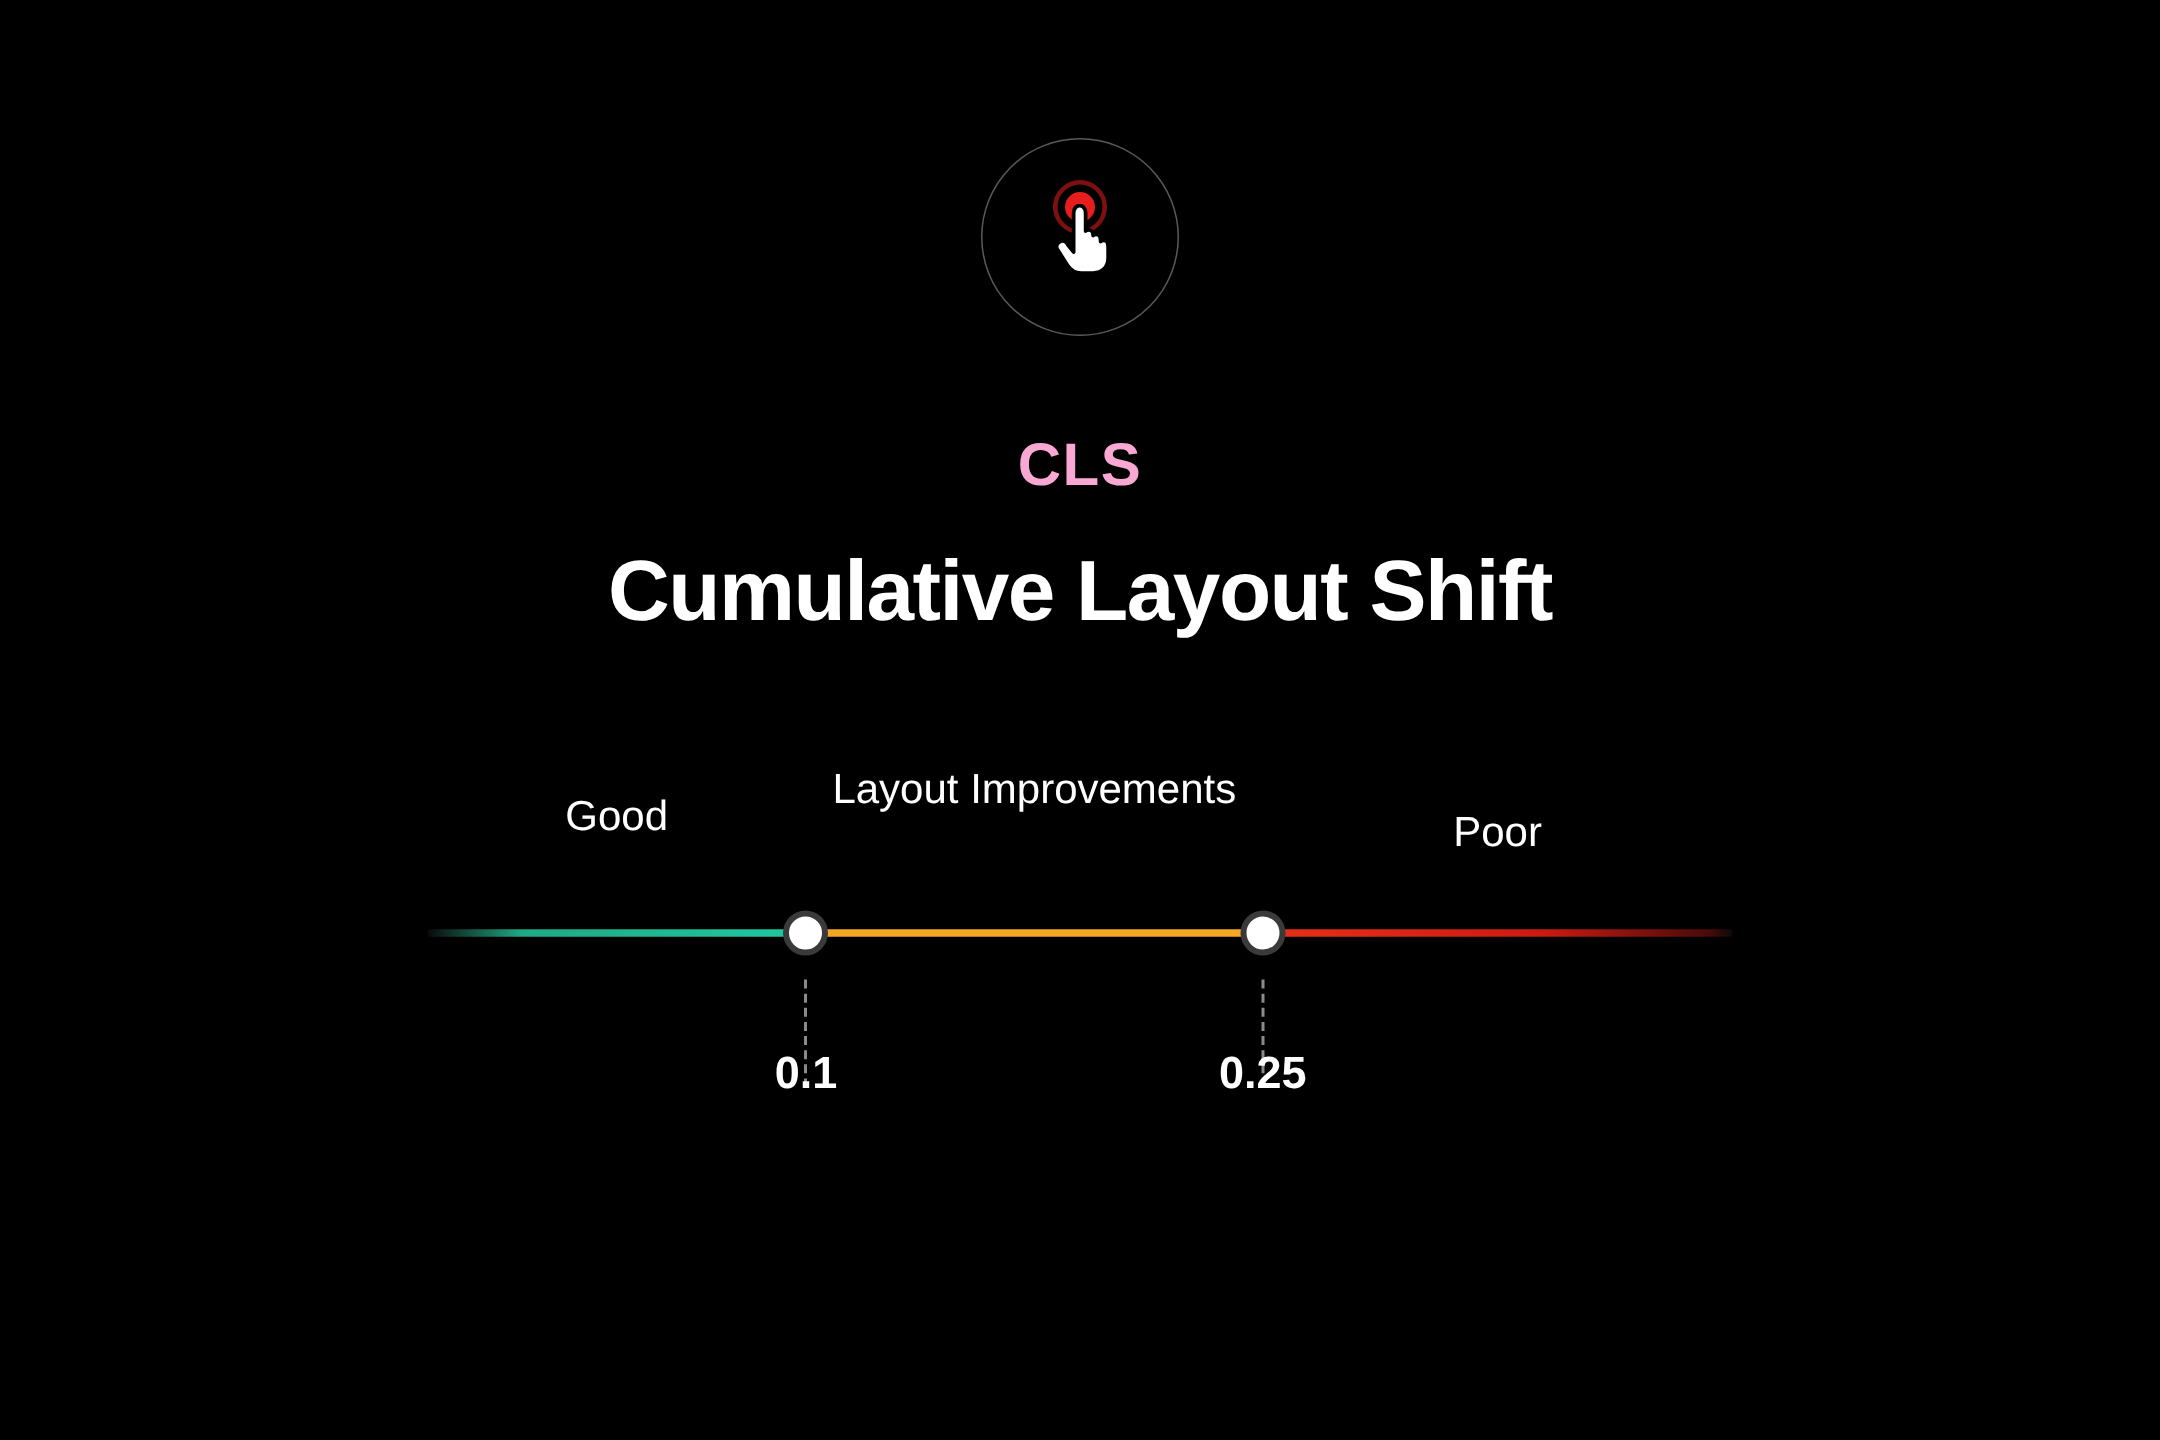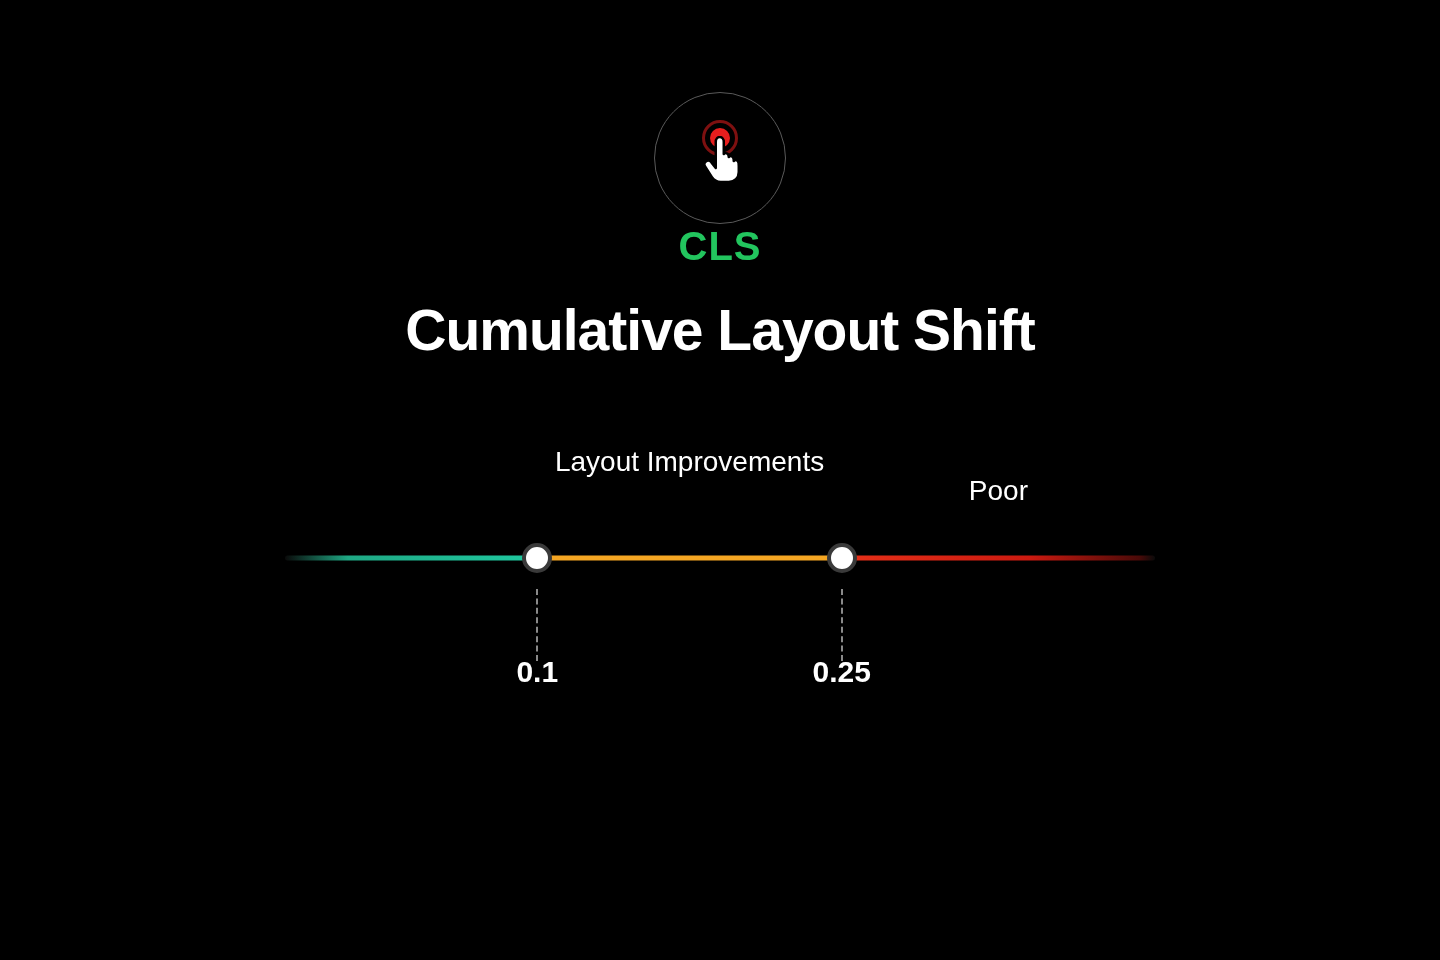--- a/index.html
+++ b/index.html
@@ -54,23 +54,24 @@
       top: -10px;
       border-color: rgba(230, 30, 30, 0.55);
     }
     .hand-svg {
       position: absolute;
       top: 6px;
       left: 50%;
       transform: translateX(-46%);
     }
     .abbrev {
+      margin-top: 64px;
       font-size: 40px;
       font-weight: 700;
-      color: #22c55e;
+      color: #f9a8d4;
       letter-spacing: 1px;
     }
     .title {
       margin-top: 28px;
       font-size: 57px;
       font-weight: 700;
       color: #ffffff;
       letter-spacing: -1px;
     }
     .scale-container {
@@ -161,21 +162,21 @@
     }
     .tick-1 {
       left: 29%;
     }
     .tick-2 {
       left: 64%;
     }
     .values-row {
       position: relative;
       height: 40px;
-      margin-top: 80px;
+      margin-top: 60px;
     }
     .value {
       position: absolute;
       transform: translateX(-50%);
       font-size: 30px;
       font-weight: 700;
       color: #ffffff;
     }
     .value-1 {
       left: 29%;
@@ -195,20 +196,21 @@
       <path d="M16 6 C16 3 18 1 20 1 C22 1 24 3 24 6 L24 18 C25 17 27 17 28 18 C29 19 29 20 29 21 C30 20 32 20 33 21 C34 22 34 24 34 25 C35 24 37 24 38 25 C39 26 39 28 39 30 L39 36 C39 42 35 46 29 46 L21 46 C17 46 14 44 12 41 L5 30 C4 28 5 26 7 25 C9 24 11 25 12 27 L16 32 Z" fill="#ffffff" stroke="#000000" stroke-width="2.5" stroke-linejoin="round"></path>
     </svg>
   </div>
 </div>
 
 <div class="abbrev">CLS</div>
 <div class="title">Cumulative Layout Shift</div>
 
 <div class="scale-container">
   <div class="labels-row">
+    <div class="label label-good">Good</div>
     <div class="label label-mid">Layout Improvements</div>
     <div class="label label-poor">Poor</div>
   </div>
   <div class="bar-row">
     <div class="bar bar-good"></div>
     <div class="bar bar-mid"></div>
     <div class="bar bar-poor"></div>
     <div class="marker marker-1"></div>
     <div class="marker marker-2"></div>
     <div class="tick-line tick-1"></div>

